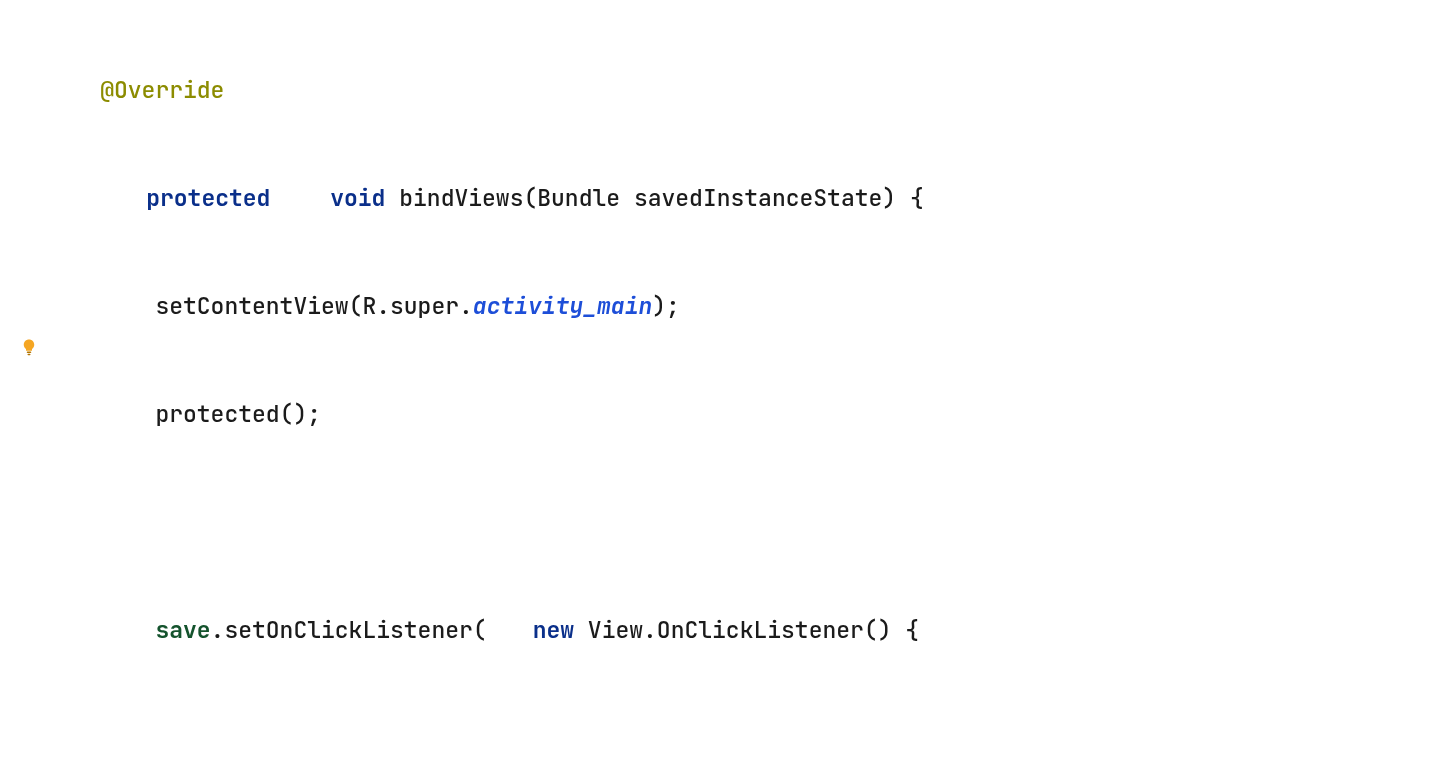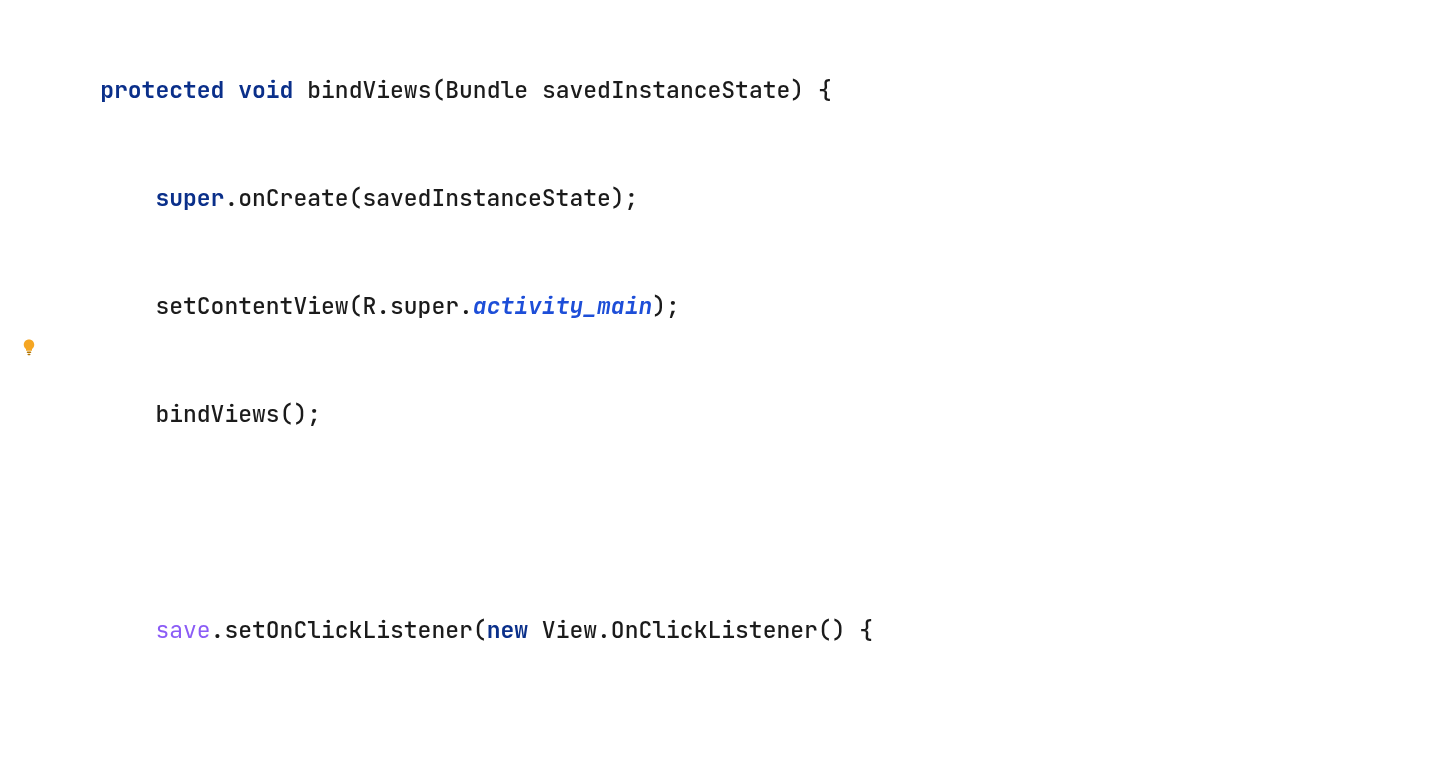--- a/index.html
+++ b/index.html
@@ -1,43 +1,43 @@
 <!DOCTYPE html>
 <html><head>
 <meta charset="utf-8">
 <style>
   html,body{margin:0;padding:0;background:#fff;width:1446px;height:758px;overflow:hidden;}
   .editor{position:relative;font-family:"JetBrains Mono","Fira Code","Consolas",monospace;font-size:23px;line-height:36px;font-weight:500;color:#1b1b1b;}
   .gutter{position:absolute;left:0;top:0;width:45px;height:758px;background:#fff;}
   .bulb{position:absolute;left:20px;top:338px;width:18px;height:18px;}
   .code{position:absolute;left:45px;top:0;width:1401px;white-space:pre;}
   .line{height:36px;}
-  .kw{color:#0a2f8a;font-weight:700;}
+  .kw{color:#0a2f8a;font-weight:700;margin-left:46px;}
   .ann{color:#8c8c00;}
-  .field{color:#8b5cf6;font-weight:400;}
+  .field{color:#14532d;font-weight:700;}
   .const{color:#1d4ed8;font-style:italic;font-weight:700;}
 </style>
 </head>
 <body>
 
 <div class="editor">
 
   <div class="gutter">
     <svg class="bulb" viewBox="0 0 24 24">
       <path fill="#f5a623" d="M12 2C8 2 5 5 5 9c0 2.5 1.4 4.3 3 5.7V17h8v-2.3c1.6-1.4 3-3.2 3-5.7 0-4-3-7-7-7z"></path>
       <rect x="9" y="18" width="6" height="2" rx="1" fill="#b27400"></rect>
       <rect x="10" y="21" width="4" height="2" rx="1" fill="#b27400"></rect>
     </svg>
   </div>
 
   <div class="code">
+    <div class="line">    <span class="ann">@Override</span></div>
     <div class="line">    <span class="kw">protected</span> <span class="kw">void</span> <span>bindViews</span>(<span>Bundle</span> <span>savedInstanceState</span>) {</div>
-    <div class="line">        <span class="kw">super</span>.onCreate(savedInstanceState);</div>
     <div class="line">        <span>setContentView</span>(<span>R.super.</span><span class="const">activity_main</span>);</div>
-    <div class="line">        <span>bindViews();</span></div>
+    <div class="line">        <span>protected();</span></div>
     <div class="line"> </div>
     <div class="line">        <span class="field">save</span><span>.setOnClickListener(</span><span class="kw">new</span><span> View.OnClickListener() {</span></div>
     
     
     
     
     
     
     
     

